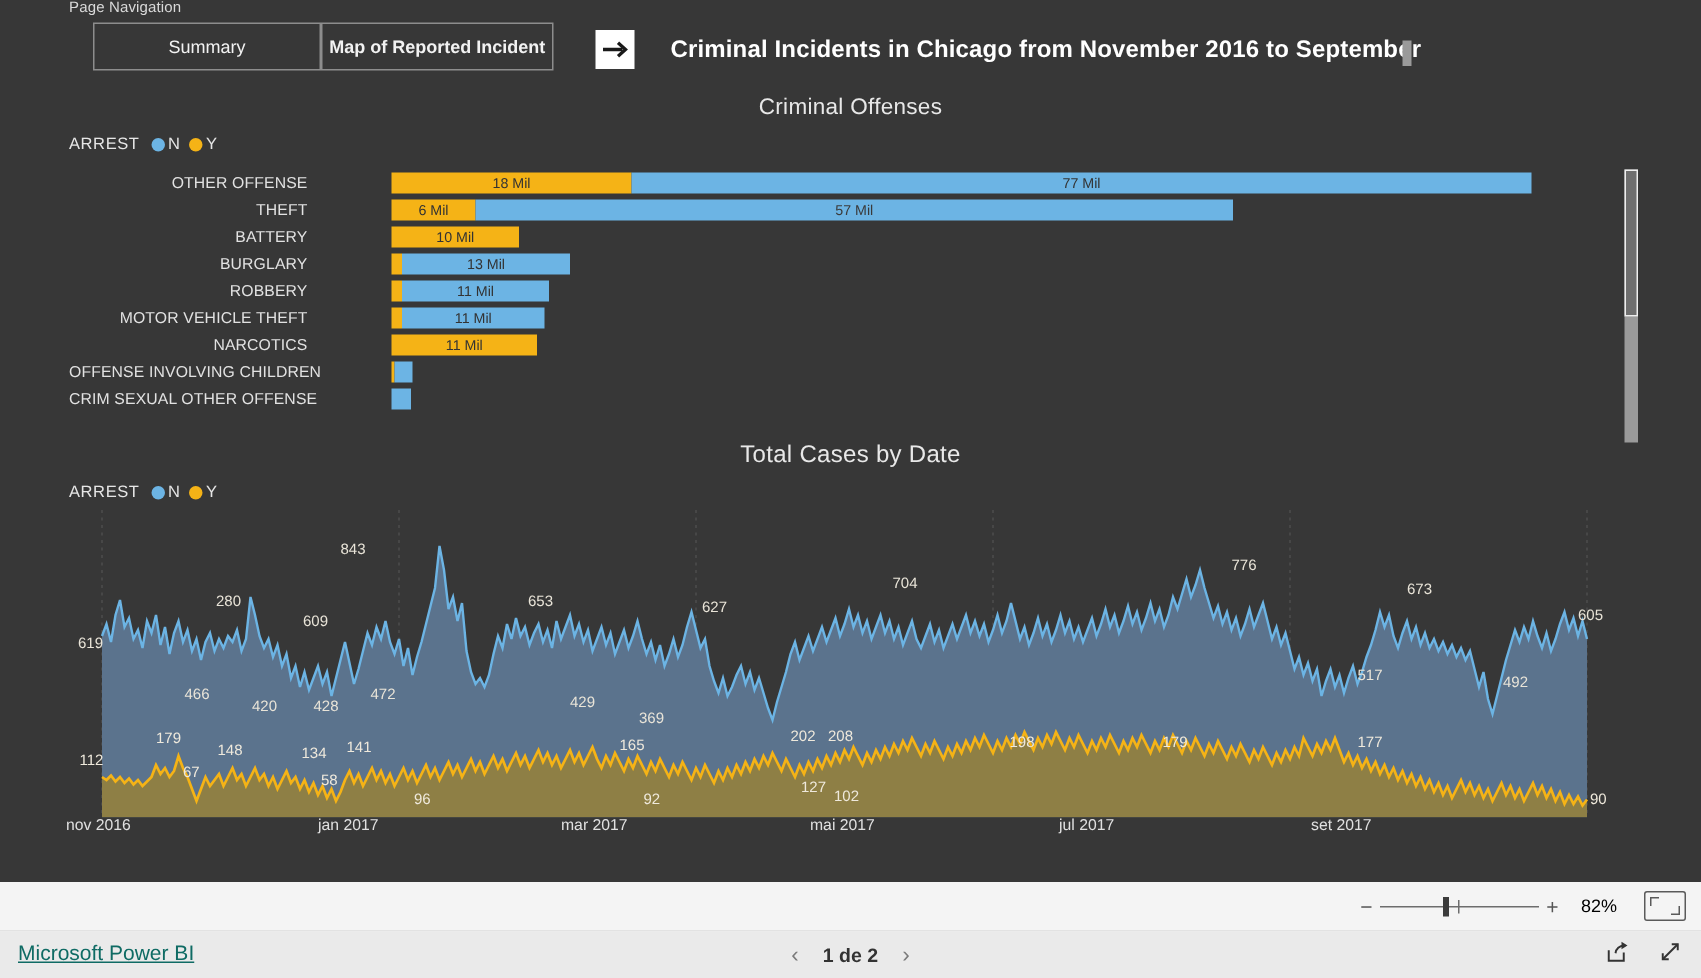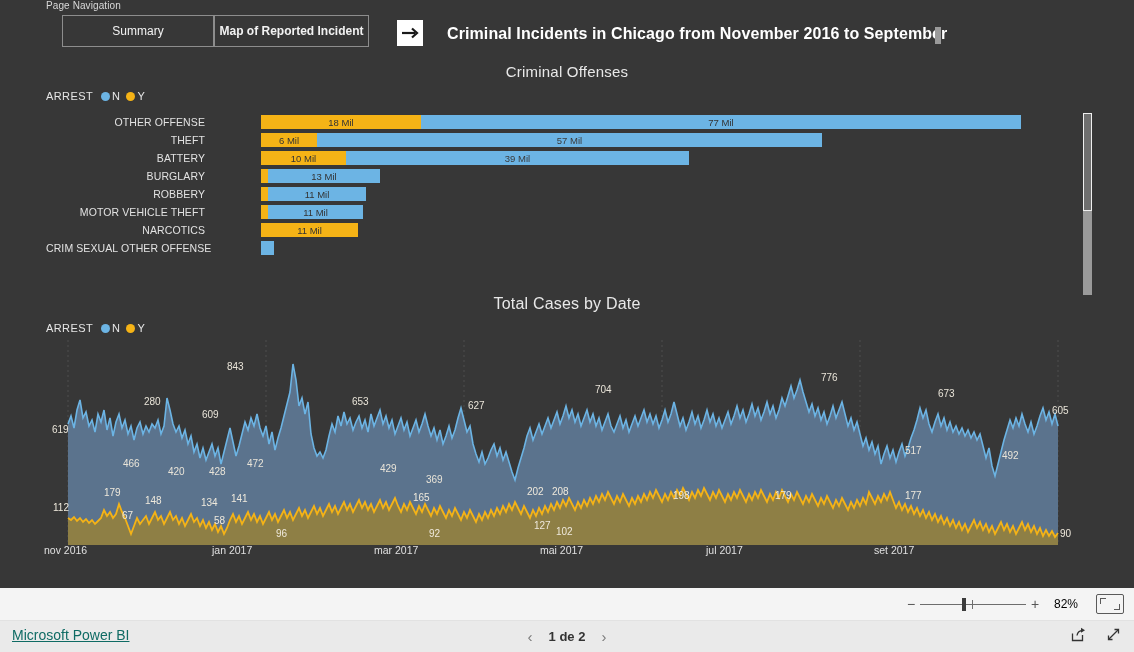--- a/index.html
+++ b/index.html
@@ -379,23 +379,20 @@
         <div class="seg seg-n" style="width:505px">
           <span class="seg-label-out" style="left:auto;right:auto;position:relative">57 Mil</span>
         </div>
       </div>
     </div>
 
     <div class="bar-row">
       <div class="bar-cat">BATTERY</div>
       <div class="bar-track">
         <div class="seg seg-y" style="width:85px">10 Mil</div>
-        <div class="seg seg-n" style="width:343px">
-          <span class="seg-label-out" style="position:relative;left:0">39 Mil</span>
-        </div>
       </div>
     </div>
 
     <div class="bar-row">
       <div class="bar-cat">BURGLARY</div>
       <div class="bar-track">
         <div class="seg seg-y" style="width:7px"></div>
         <div class="seg seg-n" style="width:112px">13 Mil</div>
       </div>
     </div>
@@ -416,20 +413,27 @@
       </div>
     </div>
 
     <div class="bar-row">
       <div class="bar-cat">NARCOTICS</div>
       <div class="bar-track">
         <div class="seg seg-y" style="width:97px">11 Mil</div>
       </div>
     </div>
 
+    <div class="bar-row">
+      <div class="bar-cat">OFFENSE INVOLVING CHILDREN</div>
+      <div class="bar-track">
+        <div class="seg seg-y" style="width:2px"></div>
+        <div class="seg seg-n" style="width:12px"></div>
+      </div>
+    </div>
 
     <div class="bar-row">
       <div class="bar-cat">CRIM SEXUAL OTHER OFFENSE</div>
       <div class="bar-track">
         <div class="seg seg-n" style="width:13px"></div>
       </div>
     </div>
 
   </div>
 

